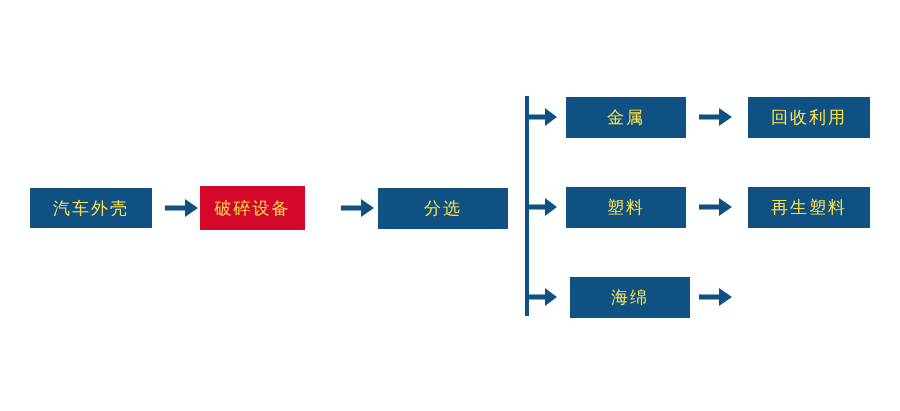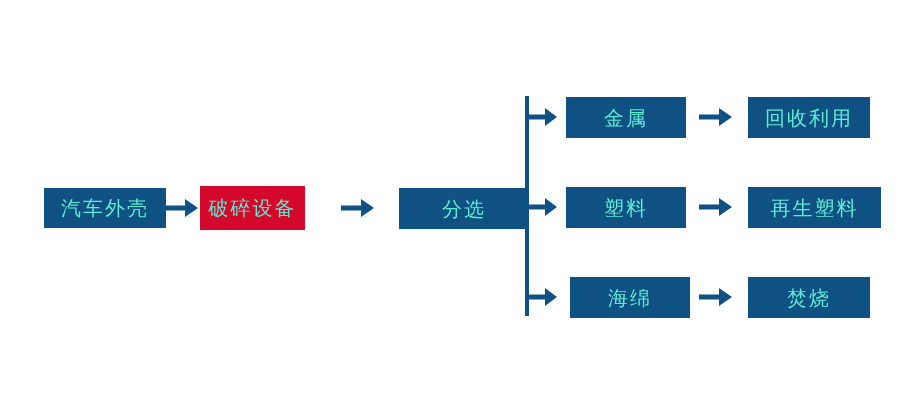--- a/index.html
+++ b/index.html
@@ -15,22 +15,22 @@
     width: 900px;
     height: 411px;
     background: #ffffff;
     overflow: hidden;
   }
   .node {
     position: absolute;
     display: flex;
     align-items: center;
     justify-content: center;
-    color: #5eead4;
-    font-size: 20px;
+    color: #fde047;
+    font-size: 17px;
     letter-spacing: 2px;
     line-height: 1;
     box-sizing: border-box;
     user-select: none;
   }
   .node.blue   { background: #0f5182; }
   .node.red    { background: #d4082a; }
 
   .arrow {
     position: absolute;
@@ -42,37 +42,37 @@
   .branch-line {
     position: absolute;
     background: #0f5182;
   }
 </style>
 </head>
 <body>
 
 <div id="flow-canvas">
 
-  <div class="node blue" style="left:44px; top:188px; width:122px; height:40px;">汽车外壳</div>
+  <div class="node blue" style="left:30px; top:188px; width:122px; height:40px;">汽车外壳</div>
 
   <span class="arrow" style="left:165px; top:197px;">
     <svg width="34" height="22" viewBox="0 0 34 22" aria-hidden="true">
       <path d="M0 8.5 H20 V2 L33 11 L20 20 V13.5 H0 Z" fill="#0f5182"></path>
     </svg>
   </span>
 
   <div class="node red" style="left:200px; top:186px; width:105px; height:44px;">破碎设备</div>
 
   <span class="arrow" style="left:341px; top:197px;">
     <svg width="34" height="22" viewBox="0 0 34 22" aria-hidden="true">
       <path d="M0 8.5 H20 V2 L33 11 L20 20 V13.5 H0 Z" fill="#0f5182"></path>
     </svg>
   </span>
 
-  <div class="node blue" style="left:378px; top:188px; width:130px; height:41px;margin-left:21px;">分选</div>
+  <div class="node blue" style="left:378px; top:188px; width:130px; height:41px;">分选</div>
 
   <div class="branch-line" style="left:525px; top:96px; width:4px; height:220px;"></div>
 
   <span class="arrow" style="left:528px; top:106px;">
     <svg width="30" height="22" viewBox="0 0 30 22" aria-hidden="true">
       <path d="M0 8.5 H17 V2 L29 11 L17 20 V13.5 H0 Z" fill="#0f5182"></path>
     </svg>
   </span>
 
   <span class="arrow" style="left:528px; top:196px;">
@@ -98,25 +98,24 @@
   <div class="node blue" style="left:748px; top:97px; width:122px; height:41px;">回收利用</div>
 
   <div class="node blue" style="left:566px; top:187px; width:120px; height:41px;">塑料</div>
 
   <span class="arrow" style="left:699px; top:196px;">
     <svg width="34" height="22" viewBox="0 0 34 22" aria-hidden="true">
       <path d="M0 8.5 H20 V2 L33 11 L20 20 V13.5 H0 Z" fill="#0f5182"></path>
     </svg>
   </span>
 
-  <div class="node blue" style="left:748px; top:187px; width:133px; height:41px;">再生塑料</div>
+  <div class="node blue" style="left:748px; top:187px; width:122px; height:41px;">再生塑料</div>
 
   <div class="node blue" style="left:570px; top:277px; width:120px; height:41px;">海绵</div>
 
   <span class="arrow" style="left:699px; top:286px;">
     <svg width="34" height="22" viewBox="0 0 34 22" aria-hidden="true">
       <path d="M0 8.5 H20 V2 L33 11 L20 20 V13.5 H0 Z" fill="#0f5182"></path>
     </svg>
   </span>
 
-  <div class="node blue" style="left:748px; top:277px; width:122px; height:41px;">焚烧</div>
 
 </div>
 
 </body></html>

